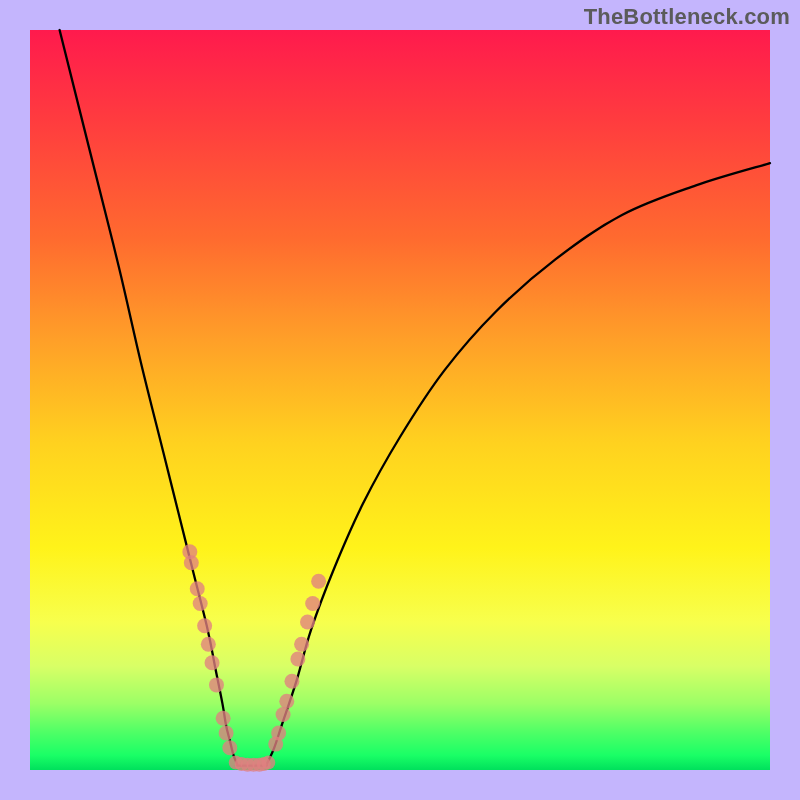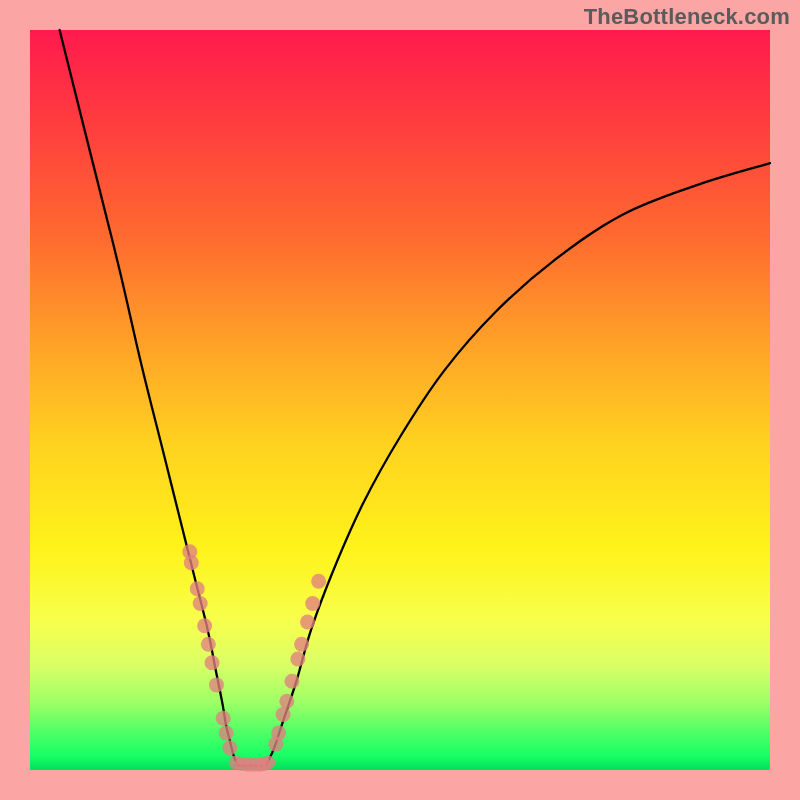--- a/index.html
+++ b/index.html
@@ -10,21 +10,21 @@
     overflow: hidden;
     background: #000;
     font-family: Arial, Helvetica, sans-serif;
   }
   .frame {
     position: absolute;
     left: 0;
     top: 0;
     width: 800px;
     height: 800px;
-    background: #fca5a5;
+    background: #c4b5fd;
   }
   .plot {
     position: absolute;
     left: 30px;
     top: 30px;
     width: 740px;
     height: 740px;
     background: linear-gradient(to bottom,
       #ff1a4d 0%,
       #ff3b3f 12%,

